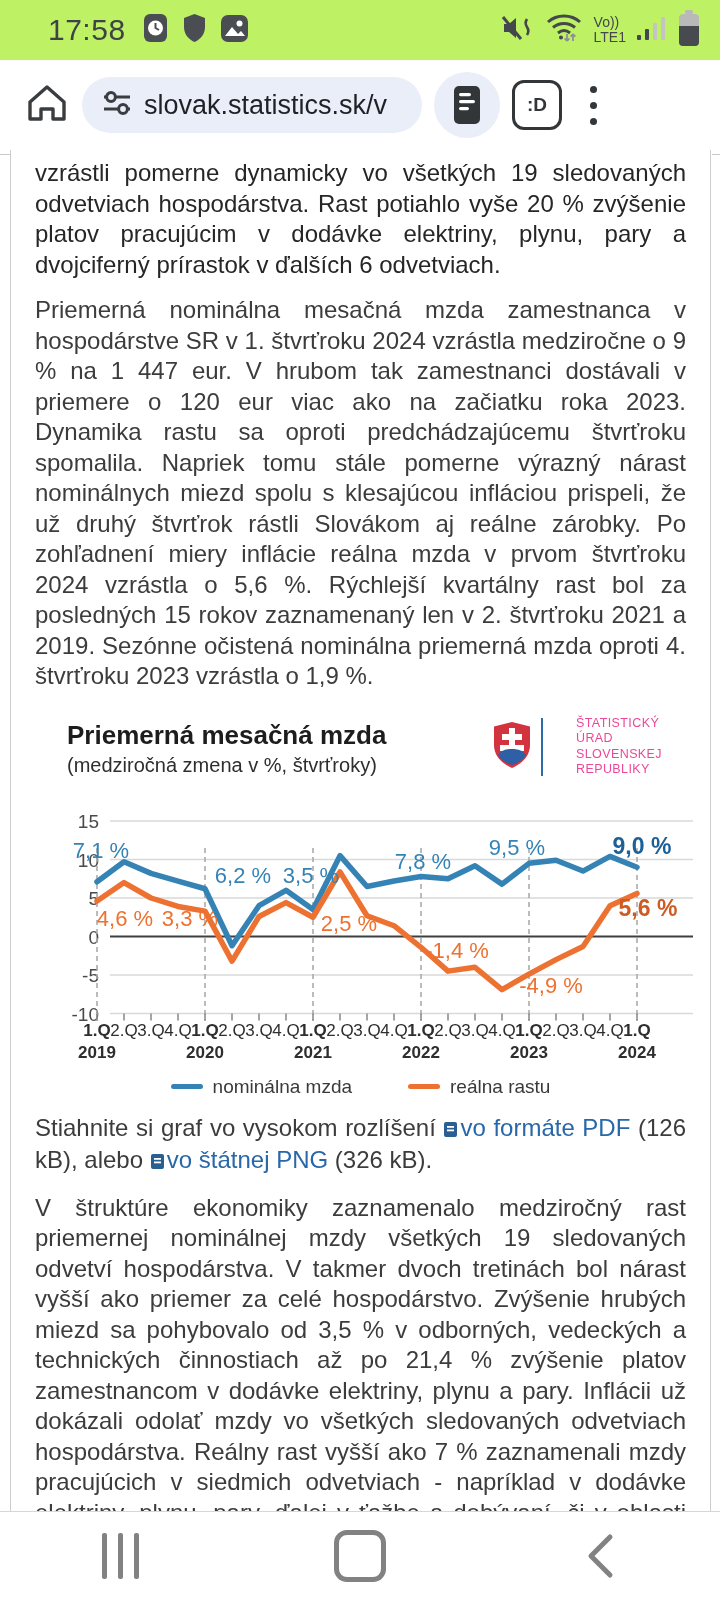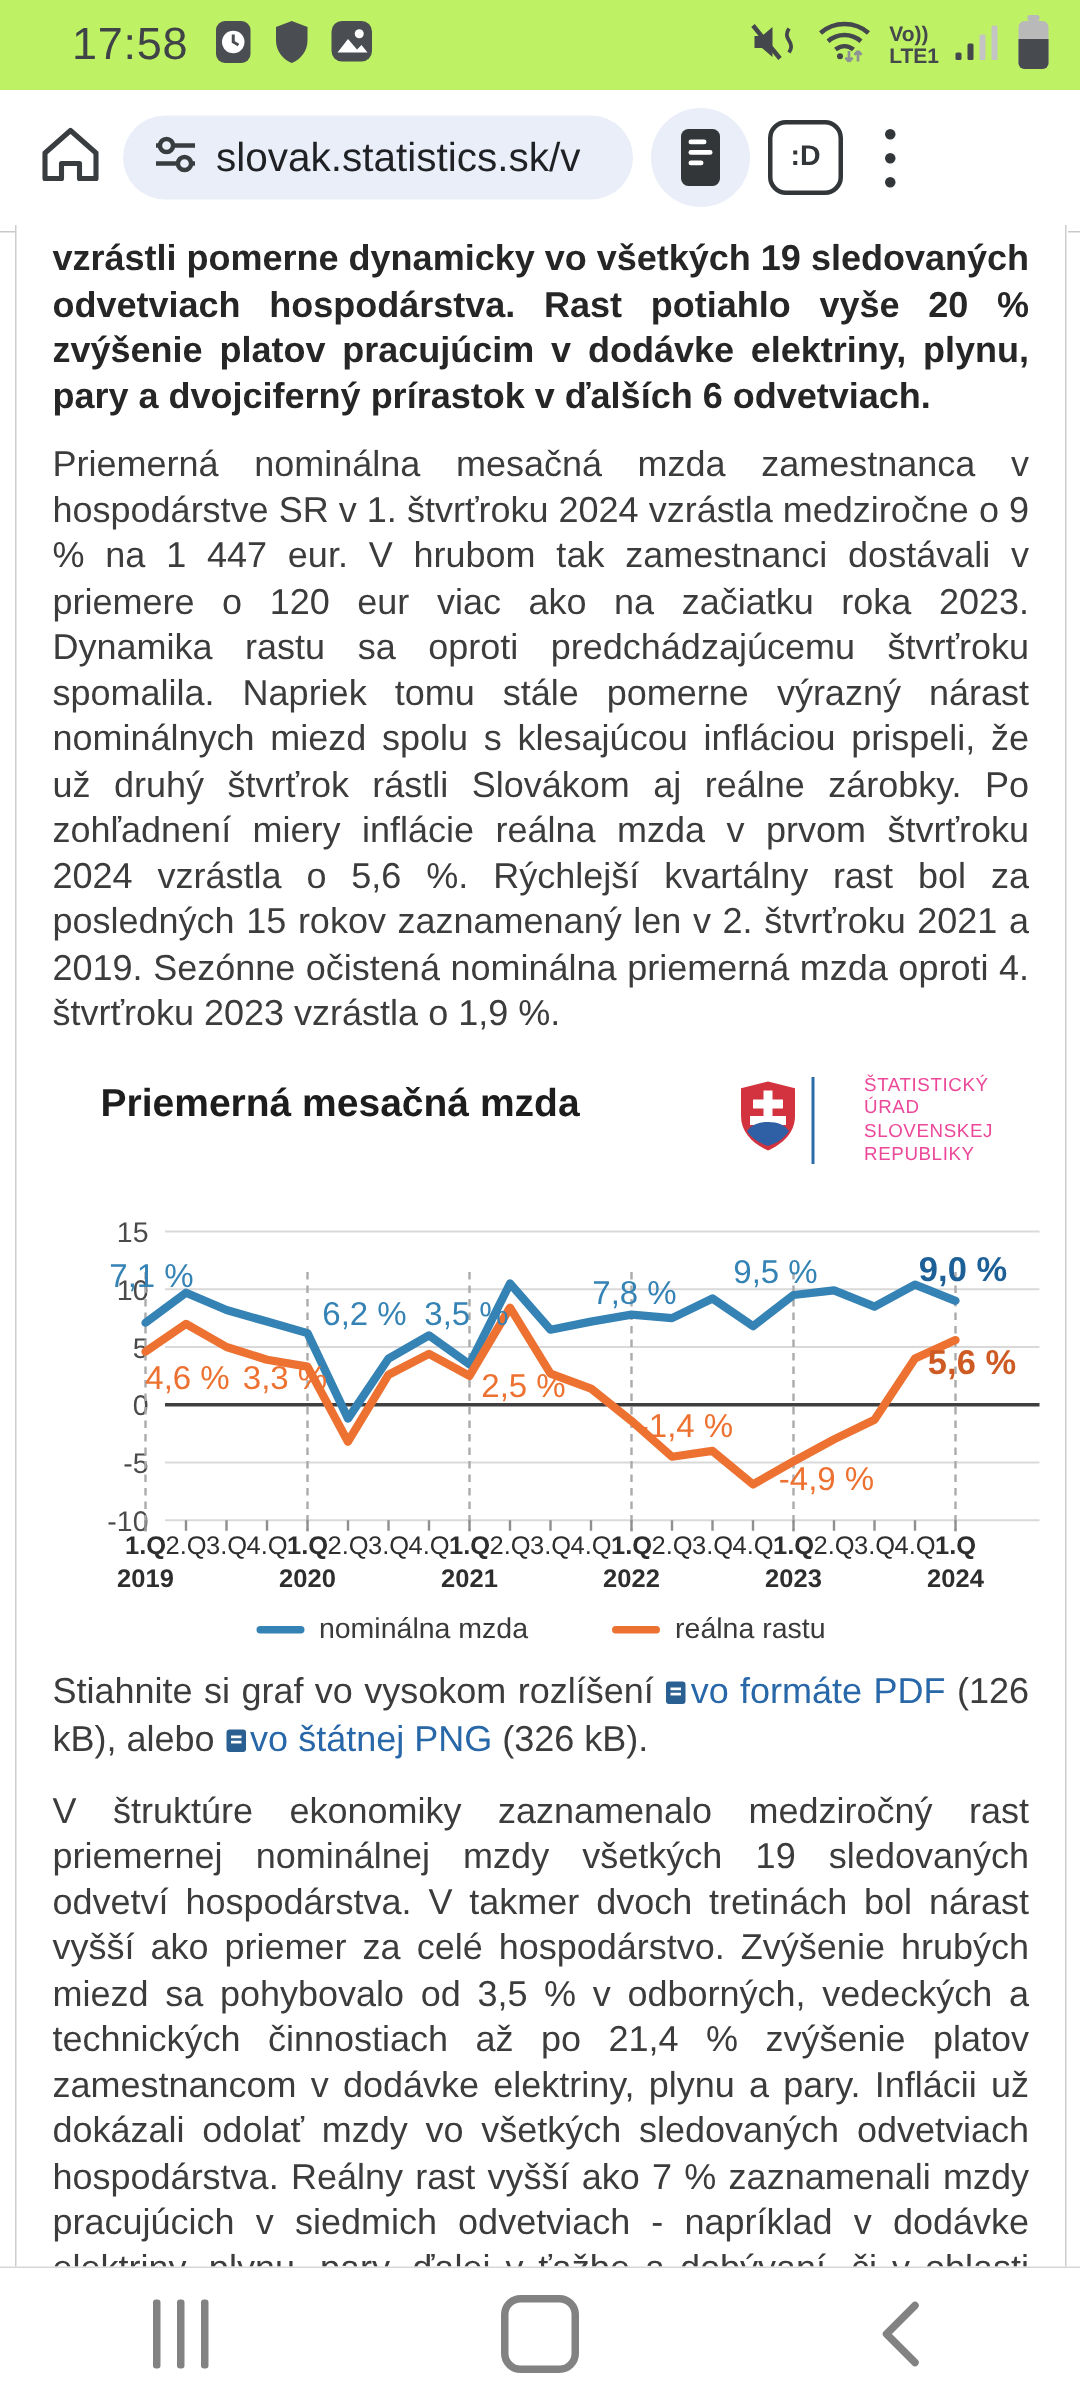--- a/index.html
+++ b/index.html
@@ -6,21 +6,21 @@
   body{width:720px;height:1600px;position:relative;overflow:hidden;background:#fff;
        font-family:"Liberation Sans","DejaVu Sans",sans-serif;color:#3b3b3b;}
   .screen{position:absolute;inset:0;}
 
   
   .status-bar{position:absolute;top:0;left:0;right:0;height:60px;display:flex;align-items:center;
               padding:0 20px 0 48px;box-sizing:border-box;background:#bef264;}
   .sb-time{font-size:30px;color:#3f4247;letter-spacing:.5px;}
   .sb-left-icons{display:flex;align-items:center;gap:13px;margin-left:16px;}
   .sb-right{margin-left:auto;display:flex;align-items:center;gap:10px;}
-  .sb-net-text{font-size:14px;line-height:15px;color:#44474c;font-weight:bold;text-align:left;}
+  .sb-net-text{font-size:14px;line-height:15px;color:#44474c;font-weight:normal;text-align:left;}
 
   
   .toolbar{position:absolute;top:60px;left:0;right:0;height:90px;background:#fff;
            display:flex;align-items:center;padding:0 18px 0 24px;box-sizing:border-box;gap:12px;}
   .url-pill{height:56px;border-radius:28px;background:#e9eef8;display:flex;align-items:center;
             padding:0 20px;box-sizing:border-box;flex:0 0 340px;gap:12px;}
   .url-text{font-size:27px;color:#1f2125;white-space:nowrap;overflow:hidden;}
   .reader-btn{width:66px;height:66px;border-radius:50%;background:#e9eef8;display:flex;
               align-items:center;justify-content:center;}
   .tab-box{width:44px;height:44px;border:3.5px solid #323639;border-radius:12px;display:flex;
@@ -29,21 +29,21 @@
   .menu-dots span{width:7px;height:7px;border-radius:50%;background:#323639;}
 
   
   .margin-rule{position:absolute;top:154px;height:1px;background:#c9c9c9;}
   .margin-rule.left{left:0;width:10px;}
   .margin-rule.right{left:712px;width:8px;}
   .content{position:absolute;top:150px;left:10px;width:701px;height:1362px;box-sizing:border-box;
            border-left:1px solid #cdcdcd;border-right:1px solid #cdcdcd;
            padding:8px 24px 0 24px;overflow:hidden;background:#fff;}
   .content p{margin:15px 0;font-size:24px;line-height:30.5px;text-align:justify;color:#3c3c3c;}
-  .content p.intro{margin-top:0;font-weight:bold;color:#262626;}
+  .content p.intro{margin-top:0;font-weight:normal;color:#262626;}
   a.doc-link{color:#2867a8;text-decoration:none;}
   .doc-ico{display:inline-block;vertical-align:-2px;margin-right:2px;}
 
   
   .chart-block{margin:22px -24px 10px -24px;}
   .chart-header{display:flex;justify-content:space-between;align-items:flex-start;
                 padding:0 48px 0 56px;}
   .chart-title{font-size:26px;font-weight:bold;color:#1d1d1d;line-height:30px;margin-top:6px;}
   .chart-subtitle{font-size:20px;color:#2e2e2e;margin-top:4px;font-weight:normal;}
   .logo{display:flex;align-items:center;gap:9px;margin-top:2px;}
@@ -172,20 +172,21 @@
   <div class="content">
 
     <p class="intro">vzrástli pomerne dynamicky vo všetkých 19 sledovaných odvetviach hospodárstva. Rast potiahlo vyše 20 % zvýšenie platov pracujúcim v dodávke elektriny, plynu, pary a dvojciferný prírastok v ďalších 6 odvetviach.</p>
 
     <p>Priemerná nominálna mesačná mzda zamestnanca v hospodárstve SR v 1. štvrťroku 2024 vzrástla medziročne o 9 % na 1 447 eur. V hrubom tak zamestnanci dostávali v priemere o 120 eur viac ako na začiatku roka 2023. Dynamika rastu sa oproti predchádzajúcemu štvrťroku spomalila. Napriek tomu stále pomerne výrazný nárast nominálnych miezd spolu s klesajúcou infláciou prispeli, že už druhý štvrťrok rástli Slovákom aj reálne zárobky. Po zohľadnení miery inflácie reálna mzda v prvom štvrťroku 2024 vzrástla o 5,6 %. Rýchlejší kvartálny rast bol za posledných 15 rokov zaznamenaný len v 2. štvrťroku 2021 a 2019. Sezónne očistená nominálna priemerná mzda oproti 4. štvrťroku 2023 vzrástla o 1,9 %.</p>
 
     <div class="chart-block">
       <div class="chart-header">
         <div>
           <div class="chart-title">Priemerná mesačná mzda</div>
+          <div class="chart-subtitle">(medziročná zmena v %, štvrťroky)</div>
         </div>
         <div class="logo">
           <span>
             <svg width="40" height="48" viewBox="0 0 40 48">
                 <path d="M20 1 38 5.5V24c0 11-8 18.5-18 23C10 42.5 2 35 2 24V5.5Z" fill="#d2333e"></path>
                 <path d="M17 7h6v6h7v6h-7v5h9v6h-9v8h-6v-8H8v-6h9v-5h-7v-6h7Z" fill="#fff"></path>
                 <path d="M6 34c3-4 7-6 14-6s11 2 14 6c-3 5-8 8-14 10-6-2-11-5-14-10Z" fill="#2f5fa5"></path>
               </svg>
           </span>
           <span class="logo-divider"></span>

